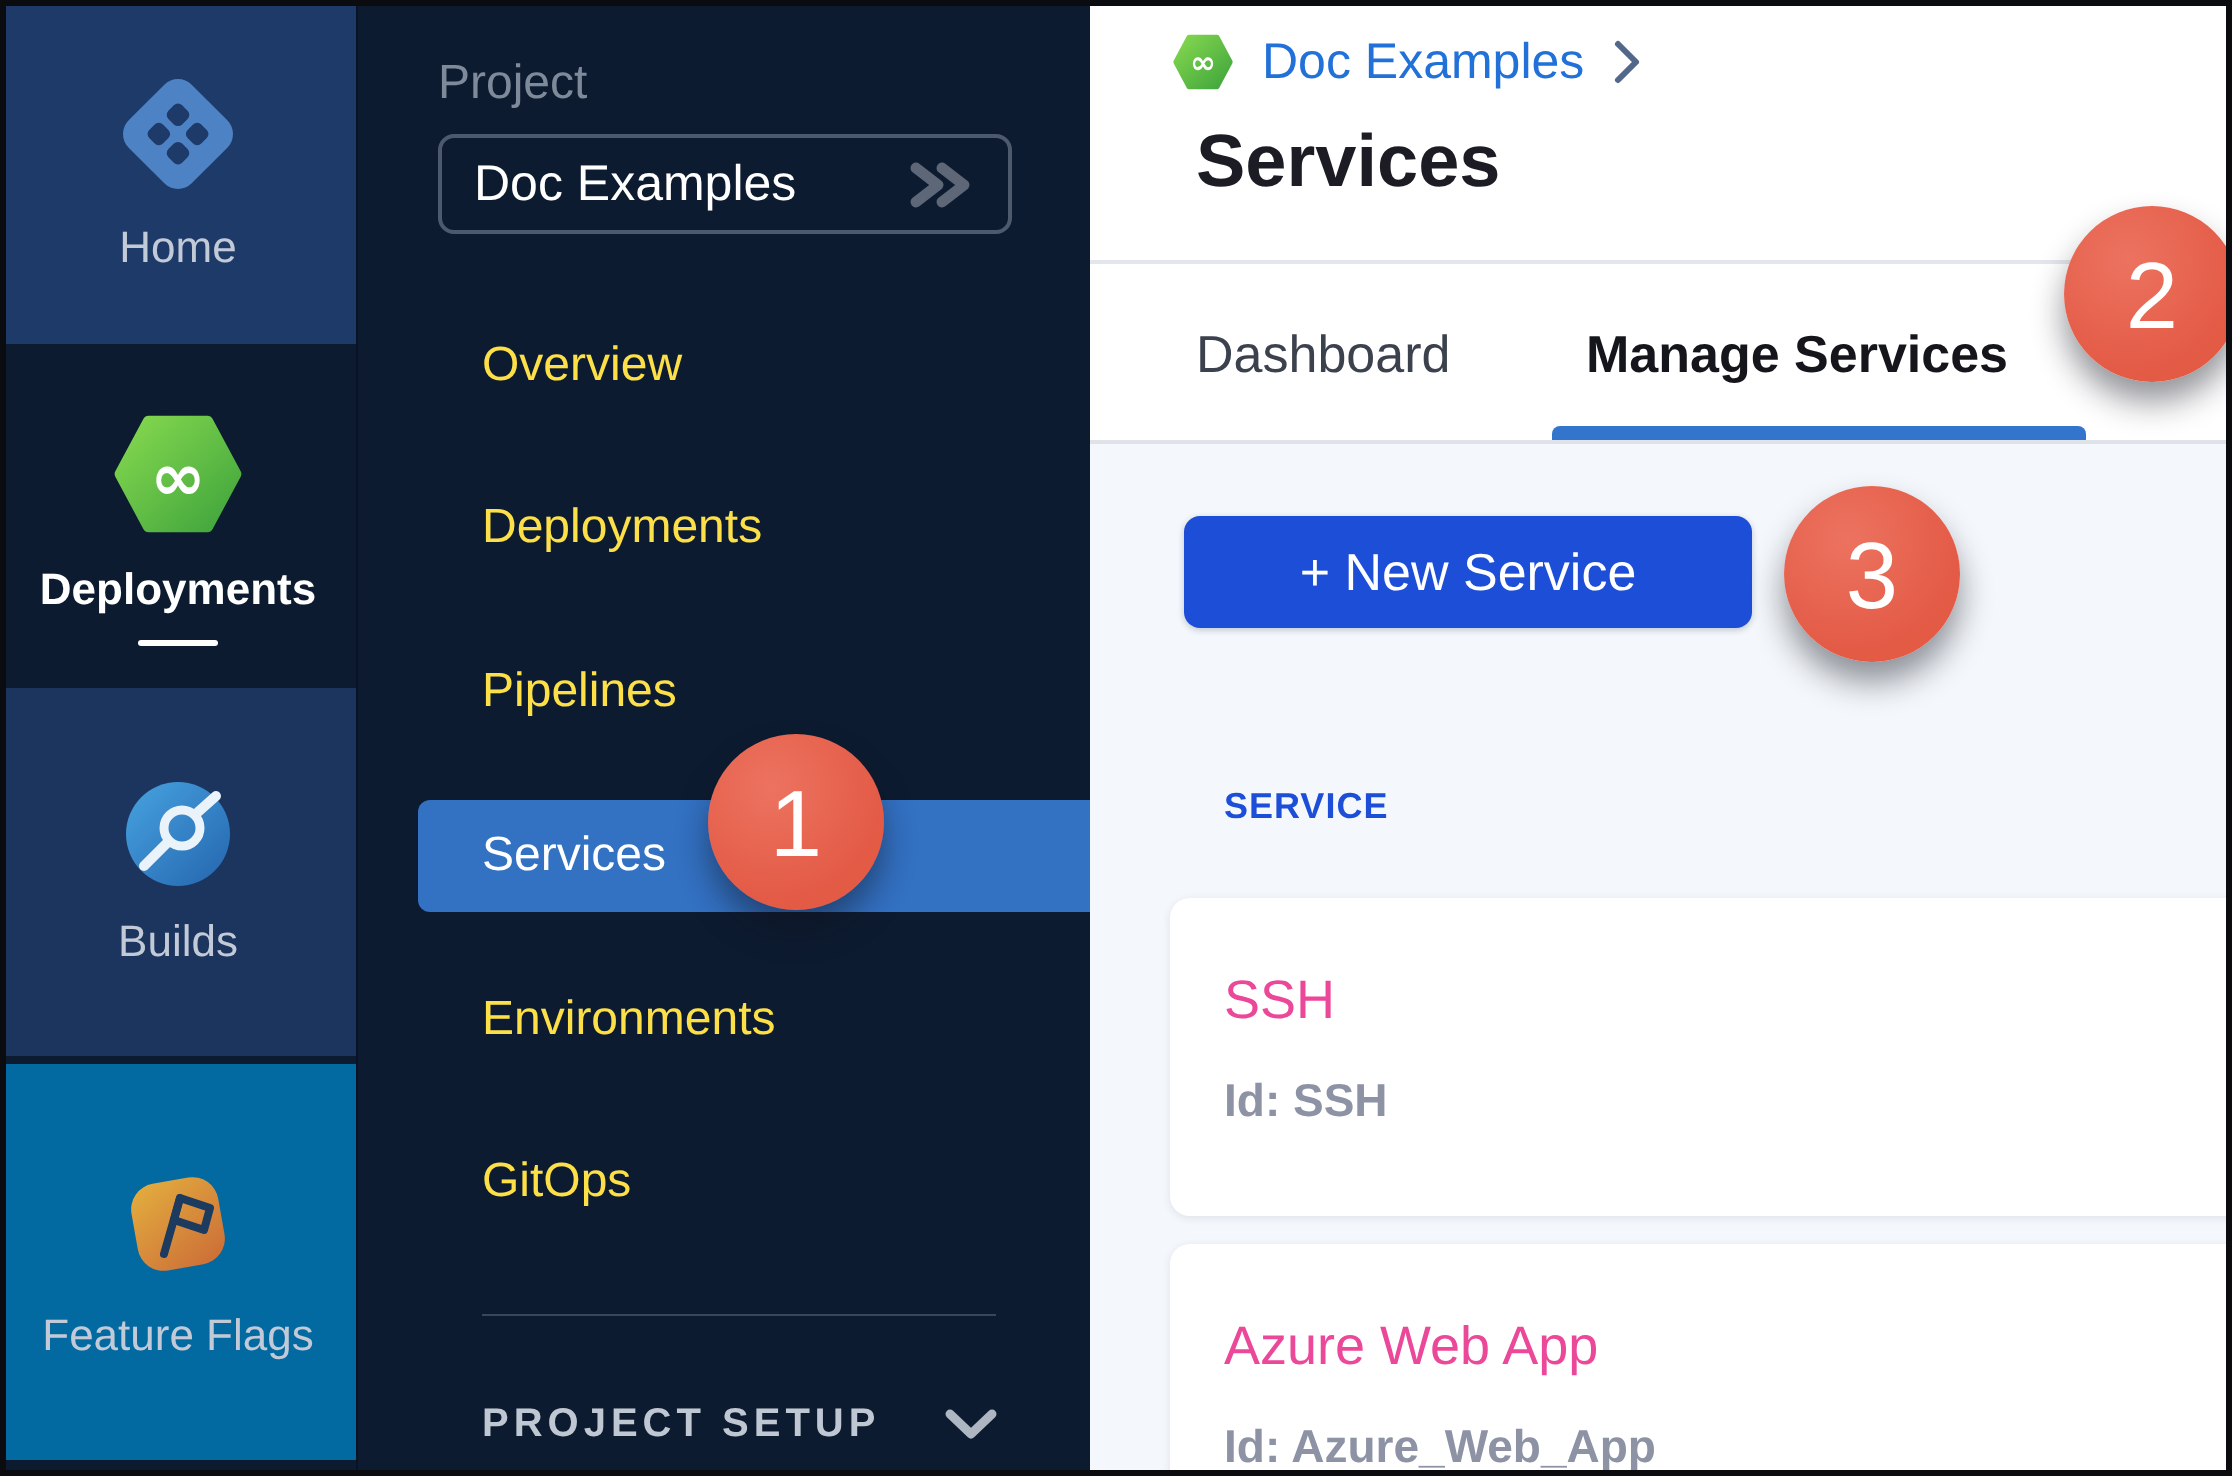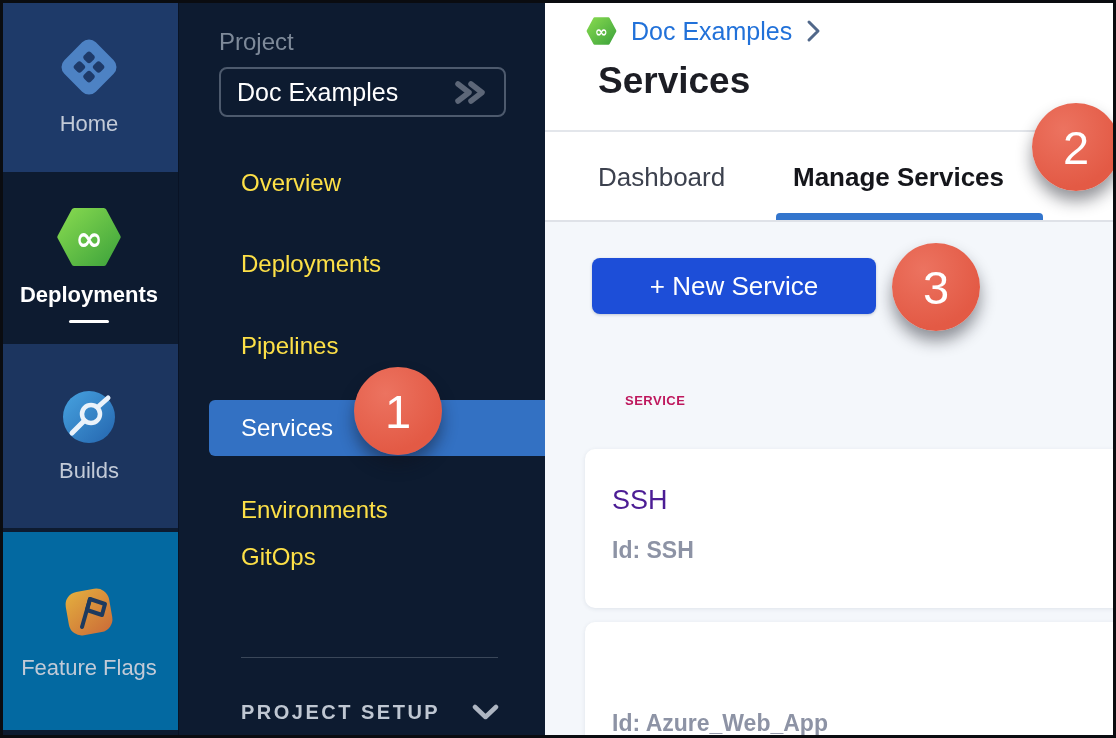--- a/index.html
+++ b/index.html
@@ -47,27 +47,27 @@
   .tab-dashboard { left:53px; font-weight:500; color:#3c414e; }
   .tab-manage { left:248px; font-weight:700; color:#15161b; }
   .tab-underline { position:absolute; left:231px; top:213px; width:267px; height:7px;
               background:#3375cd; border-radius:4px 4px 0 0; }
   .divider-b { position:absolute; left:0; right:0; top:220px; height:2px; background:#dfe2e8; }
   .content { position:absolute; left:0; right:0; top:222px; bottom:0; background:#f4f7fb; }
   .new-service-btn { position:absolute; left:47px; top:36px; width:284px; height:56px;
               background:#1d4ed8; border:none; border-radius:8px; color:#ffffff;
               font-size:26px; font-weight:500; font-family:inherit; cursor:pointer;
               box-shadow:0 1px 3px rgba(30,50,90,.25); }
-  .col-header { position:absolute; left:80px; top:171px; font-size:13px; font-weight:700;
-              letter-spacing:.5px; color:#be185d; }
+  .col-header { position:absolute; left:67px; top:171px; font-size:18px; font-weight:700;
+              letter-spacing:.5px; color:#1d4ed8; }
   .svc-card { position:absolute; left:40px; right:-14px; background:#ffffff; border-radius:10px;
               box-shadow:0 1px 4px rgba(40,60,90,.10); cursor:pointer; }
   .svc-card-1 { top:227px; height:159px; }
   .svc-card-2 { top:400px; height:190px; }
-  .svc-name { position:absolute; left:27px; top:36px; font-size:27px; color:#4c1d95; }
+  .svc-name { position:absolute; left:27px; top:36px; font-size:27px; color:#ec4899; }
   .svc-id { position:absolute; left:27px; top:88px; font-size:23px; color:#8d93a5;font-weight:bold; }
 
   
   .badge { position:absolute; width:88px; height:88px; border-radius:50%;
            background:radial-gradient(circle at 36% 30%, #ec7360 0%, #e35a45 70%);
            color:#ffffff; font-size:47px; font-weight:500; display:flex; align-items:center;
            justify-content:center; z-index:50; box-shadow:0 10px 16px rgba(15,18,28,.45); }
   .badge-1 { left:354px; top:367px; }
   .badge-2 { left:1032px; top:103px; }
   .badge-3 { left:892px; top:243px; }
@@ -163,21 +163,21 @@
         </svg>
       </span>
     </div>
 
     <div class="nav-item" style="top:169px;">Overview</div>
     <div class="nav-item" style="top:250px;">Deployments</div>
     <div class="nav-item" style="top:332px;">Pipelines</div>
     <div class="nav-active-bar"></div>
     <div class="nav-item active" style="top:414px;">Services</div>
     <div class="nav-item" style="top:496px;">Environments</div>
-    <div class="nav-item" style="top:543px;">GitOps</div>
+    <div class="nav-item" style="top:577px;">GitOps</div>
 
     <div class="nav-divider"></div>
 
     <div class="proj-setup">
       <span class="proj-setup-label">PROJECT SETUP</span>
       <span class="icon-wrap">
         <svg width="27" height="17" viewBox="0 0 27 17">
           <path d="M3 3 L13.5 13 L24 3" stroke="#aeb6c2" stroke-width="4.5" fill="none" stroke-linecap="round" stroke-linejoin="round"></path>
         </svg>
       </span>
@@ -219,20 +219,21 @@
       <button class="new-service-btn">+ New Service</button>
 
       <div class="col-header">SERVICE</div>
 
       <div class="svc-card svc-card-1">
         <div class="svc-name">SSH</div>
         <div class="svc-id">Id: SSH</div>
       </div>
 
       <div class="svc-card svc-card-2">
+        <div class="svc-name">Azure Web App</div>
         <div class="svc-id">Id: Azure_Web_App</div>
       </div>
     </div>
   </div>
 
   <div class="badge badge-1">1</div>
   <div class="badge badge-2">2</div>
   <div class="badge badge-3">3</div>
 
   <div class="frame"></div>

